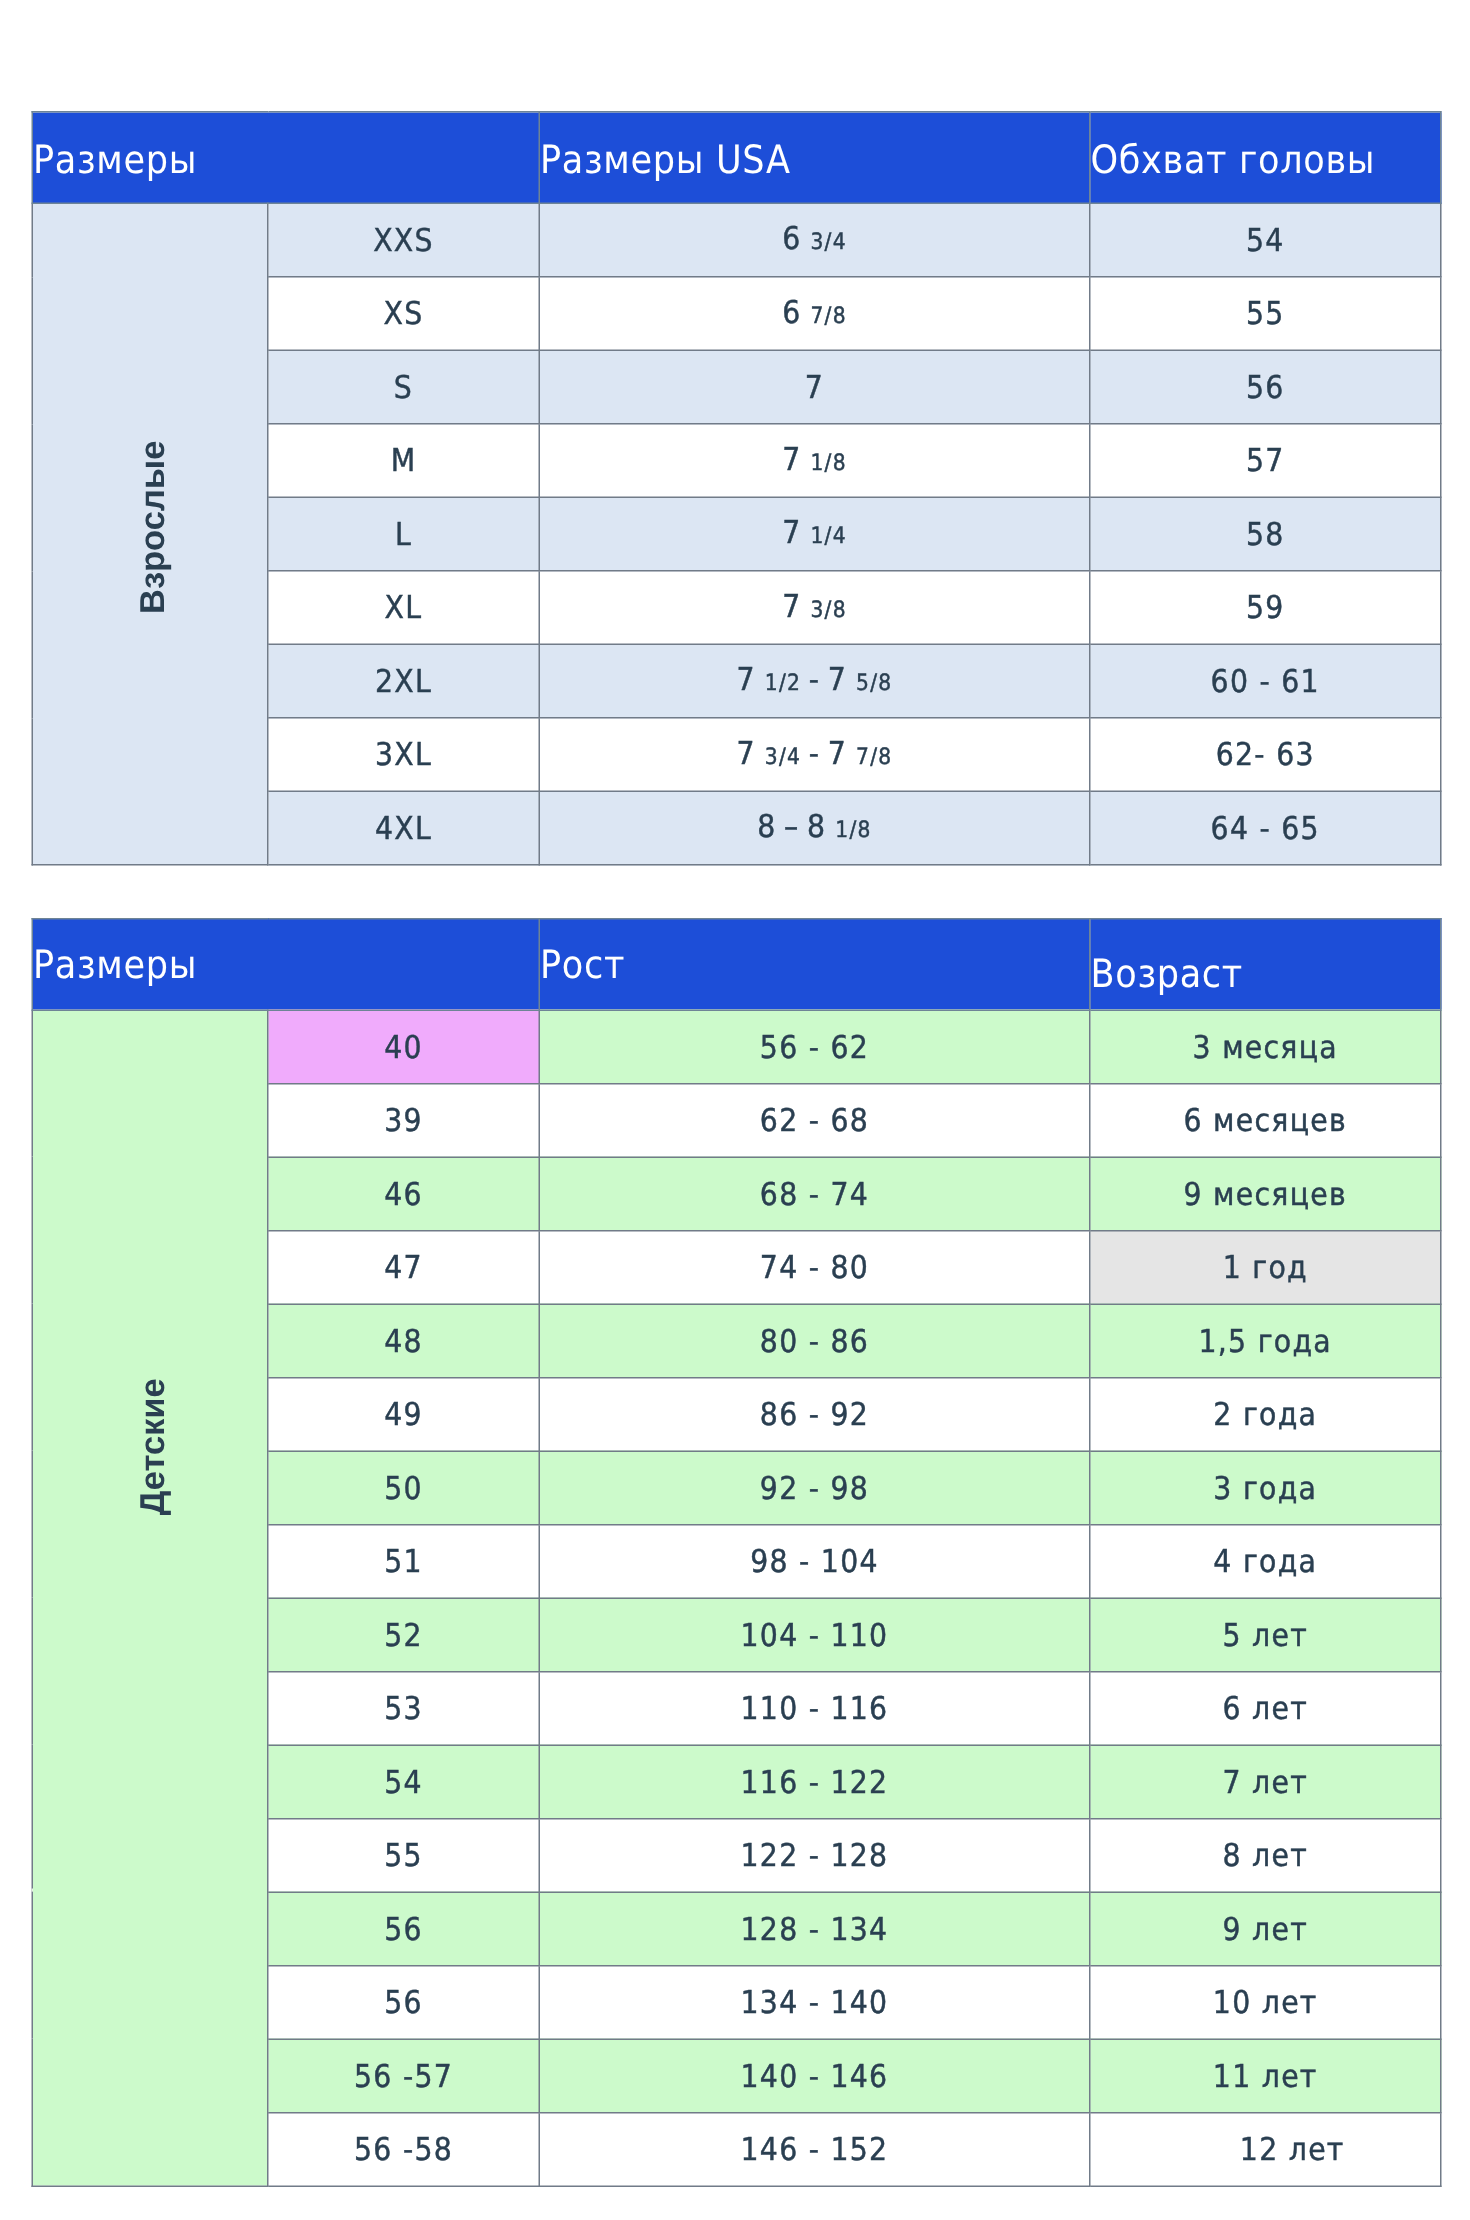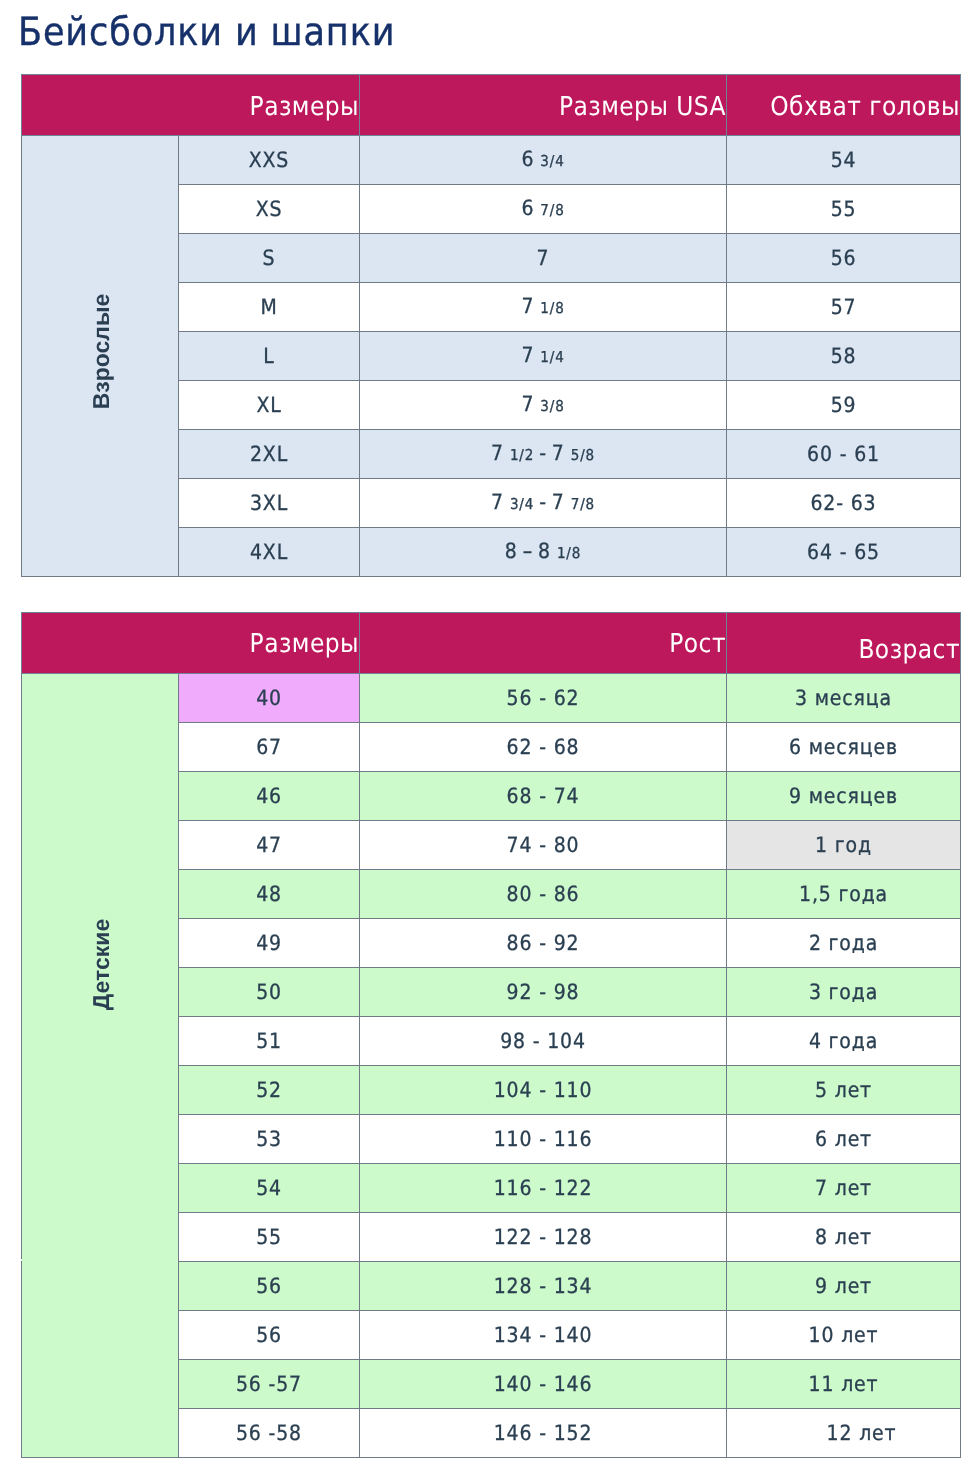--- a/index.html
+++ b/index.html
@@ -15,23 +15,23 @@
     position:absolute;left:18px;top:11px;
     font-size:39px;line-height:44px;color:#16306A;font-weight:400;
     white-space:nowrap;letter-spacing:0.85px;
     -webkit-text-stroke:0.35px #16306A;
   }
 
   .tbl{position:absolute;border-collapse:collapse;table-layout:fixed;}
   .tbl td{padding:0;margin:0;}
 
   .tbl thead td{
-    background:#be185d;color:#fff;font-weight:400;font-size:26px;
+    background:#1d4ed8;color:#fff;font-weight:400;font-size:26px;
     letter-spacing:0.45px;padding-top:4px;
-    text-align:right;vertical-align:middle;
+    text-align:left;vertical-align:middle;
     border:1px solid #6E8496;
   }
 
   .cell{
     text-align:center;vertical-align:middle;
     font-size:21px;line-height:18px;letter-spacing:0.85px;
     color:#2A3F51;border:1px solid #717B88;font-weight:400;
     -webkit-text-stroke:0.3px #2A3F51;
     white-space:nowrap;
   }
@@ -52,21 +52,20 @@
   .sep{padding:0 5px;}
   .split-notch{
     position:absolute;left:21px;top:1259px;width:1px;height:2px;
     background:#E8F4E6;
   }
 </style>
 </head>
 <body>
 
 <div id="page">
-  <h1 class="page-title">Бейсболки и шапки</h1>
 
   <table class="tbl" id="t-adults" style="left:21px;top:74px;width:939px;">
     <colgroup>
       <col style="width:157px">
         <col style="width:181px">
       <col style="width:367px">
         <col style="width:234px">
     </colgroup>
     <thead>
       <tr>
@@ -140,21 +139,21 @@
       </tr>
     </thead>
     <tbody>
       <tr>
         <td class="labelcell" rowspan="16" style="background:#CCFACB;"><span class="rt rt-kids">Детские</span></td>
         <td class="cell" style="background:#f0abfc;height:48px;">40</td>
         <td class="cell" style="background:#CCFACB;">56 - 62</td>
         <td class="cell" style="background:#CCFACB;margin-left:24px;">3 месяца</td>
       </tr>
       <tr>
-        <td class="cell" style="background:#FFFFFF;height:48px;">67</td>
+        <td class="cell" style="background:#FFFFFF;height:48px;">39</td>
         <td class="cell" style="background:#FFFFFF;">62 - 68</td>
         <td class="cell" style="background:#FFFFFF;">6 месяцев</td>
       </tr>
       <tr>
         <td class="cell" style="background:#CCFACB;height:48px;">46</td>
         <td class="cell" style="background:#CCFACB;">68 - 74</td>
         <td class="cell" style="background:#CCFACB;">9 месяцев</td>
       </tr>
       <tr>
         <td class="cell" style="background:#FFFFFF;height:48px;">47</td>

